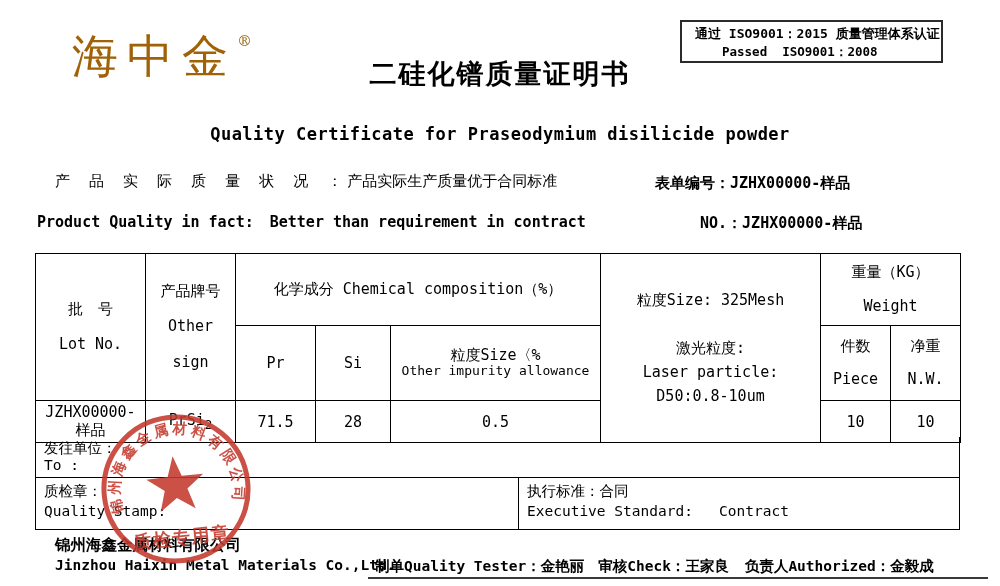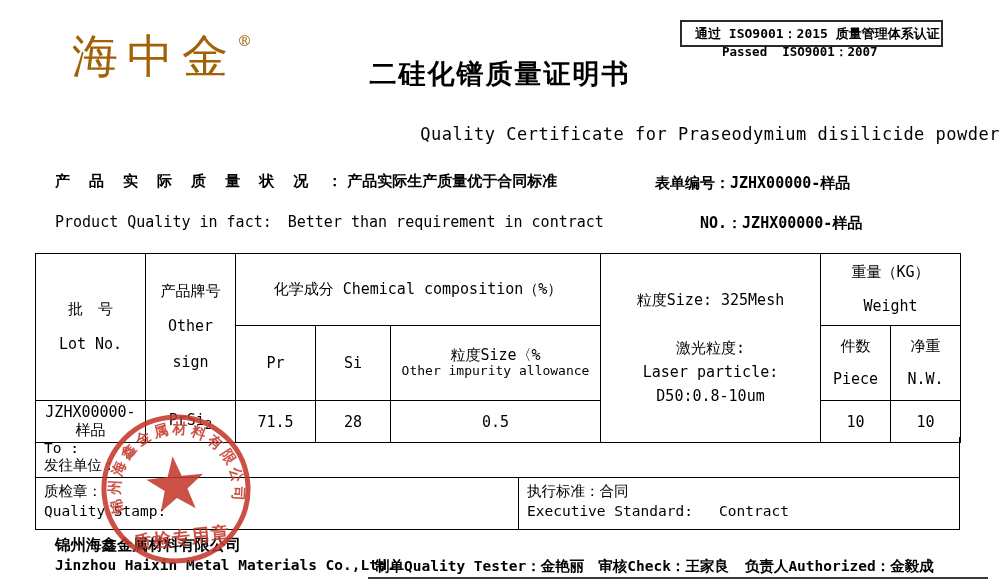--- a/index.html
+++ b/index.html
@@ -15,39 +15,39 @@
   .pre { white-space: pre; }
 
   
   #logo {
     left: 72px; top: 26px;
     font-family: "DejaVu Serif", serif;
     font-size: 46px; letter-spacing: 9px; color: #a16207;
   }
   #logo-reg { font-size: 15px; vertical-align: 26px; letter-spacing: 0; }
   #iso-box {
-    left: 680px; top: 20px; width: 263px; height: 27px;
+    left: 680px; top: 20px; width: 263px; height: 43px;
     border: 2px solid #2b2b2b; padding-top: 3px;
   }
   #iso-line1 { font-size: 13px; font-weight: 700; padding-left: 13px; }
   #iso-line2 { font-size: 12.5px; font-weight: 700; padding-left: 40px; margin-top: 1px; }
   #title-cn {
     left: 0; top: 56px; width: 1000px; text-align: center;
     font-size: 27px; font-weight: 700; letter-spacing: 2px;
   }
   #title-en {
-    left: 0; top: 124px; width: 1000px; text-align: right;
-    font-size: 17px; font-weight: 400; letter-spacing: 0.5px;
-  }
-
-  
-  #info-cn { left: 55px; top: 172px; font-size: 15px; font-weight: 700; }
+    left: 0; top: 124px; width: 1000px; text-align: center;
+    font-size: 17px; font-weight: 700; letter-spacing: 0.5px;
+  }
+
+  
+  #info-cn { left: 55px; top: 172px; font-size: 15px; font-weight: 400; }
   #info-cn .ls { letter-spacing: 5px; }
   #form-no { left: 655px; top: 174px; font-size: 15px; font-weight: 700; }
-  #info-en { left: 55px; top: 213px; font-size: 15px; font-weight: 400; }
+  #info-en { left: 37px; top: 213px; font-size: 15px; font-weight: 700; }
   #info-en .gap { margin-left: 16px; }
   #no-line { left: 700px; top: 214px; font-size: 15px; font-weight: 700; }
 
   
   #main-table {
     left: 35px; top: 253px;
     border-collapse: collapse; table-layout: fixed; width: 925px;
   }
   #main-table td {
     border: 1px solid #000; text-align: center; vertical-align: middle;
@@ -94,21 +94,21 @@
   #signoff .sep-lg { margin-left: 16px; }
   #bottom-rule { left: 368px; top: 577px; width: 620px; border-top: 2px solid #3a3a3a; }
 </style>
 </head>
 <body>
 
 <div class="abs" id="logo"><span>海中金</span><span id="logo-reg">®</span></div>
 
 <div class="abs" id="iso-box">
   <div id="iso-line1" class="pre">通过 ISO9001：2015 质量管理体系认证</div>
-  <div id="iso-line2" class="pre">Passed  ISO9001：2007</div>
+  <div id="iso-line2" class="pre">Passed  ISO9001：2008</div>
 </div>
 
 <div class="abs" id="title-cn">二硅化镨质量证明书</div>
 <div class="abs" id="title-en">Quality Certificate for Praseodymium disilicide powder</div>
 
 <div class="abs" id="info-cn"><span class="ls pre">产 品 实 际 质 量 状 况 ：</span><span>产品实际生产质量优于合同标准</span></div>
 
 <div class="abs" id="form-no"><span>表单编号：</span><span>JZHX00000-样品</span></div>
 
 <div class="abs" id="info-en"><span>Product Quality in fact:</span><span class="gap">Better than requirement in contract</span></div>
@@ -183,22 +183,22 @@
     <td>71.5</td>
     <td>28</td>
     <td>0.5</td>
     <td>10</td>
     <td>10</td>
   </tr>
 </tbody>
   </table>
 
 <div class="abs" id="to-row">
+  <div>发往单位：</div>
   <div>To :</div>
-  <div>发往单位：</div>
 </div>
 
 <div class="abs" id="stamp-row">
   <div class="cell" id="stamp-cell">
     <div>质检章：</div>
     <div>Quality Stamp:</div>
   </div>
   <div class="cell" id="std-cell">
     <div>执行标准：合同</div>
     <div class="pre">Executive Standard:   Contract</div>

